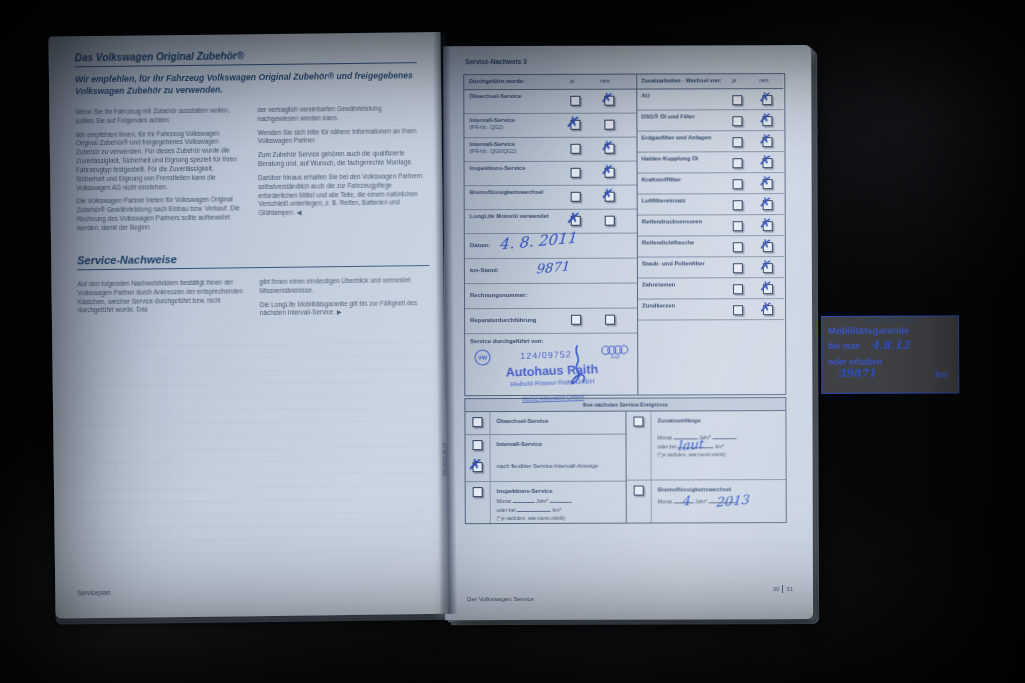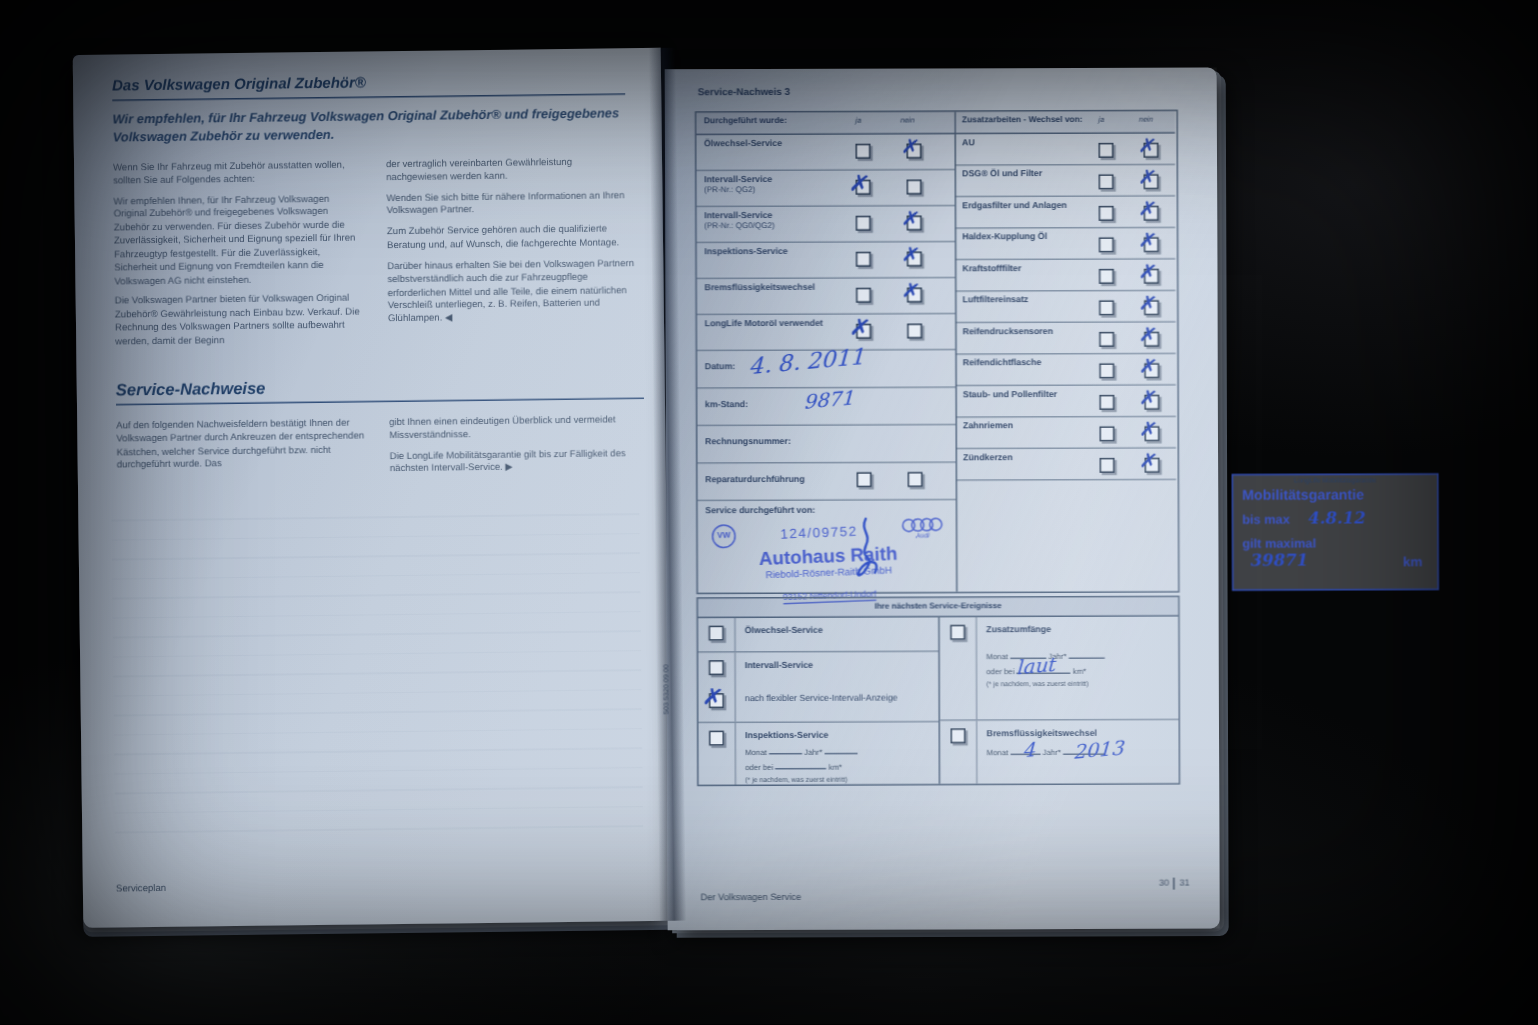--- a/index.html
+++ b/index.html
@@ -345,21 +345,21 @@
                   <span class="box bx-nein marked">
                     <i>✗</i>
                   </span>
                 </div>
               </div>
             <div class="mob-box">
               <div class="mob-head">LongLife Mobilitätsgarantie</div>
               <div class="mob-line1">Mobilitätsgarantie</div>
               <div class="mob-line2"><span>bis max</span>
                 <span class="hand ink" style="position:relative;left:10px;top:0;font-size:11px;">4.8.12</span></div>
-              <div class="mob-line3"><span>gilt maximal</span>
+              <div class="mob-line3"><span>oder erhalten</span>
                 <span class="hand ink" style="position:relative;left:-46px;top:12px;font-size:11px;">39871</span></div>
               <div class="mob-km">km</div>
             </div>
           </div>
         </div>
 
         <div class="abs next-table">
           <div class="nt-head">Ihre nächsten Service-Ereignisse</div>
           <div class="nt-cols">
             <div class="nt-col">

